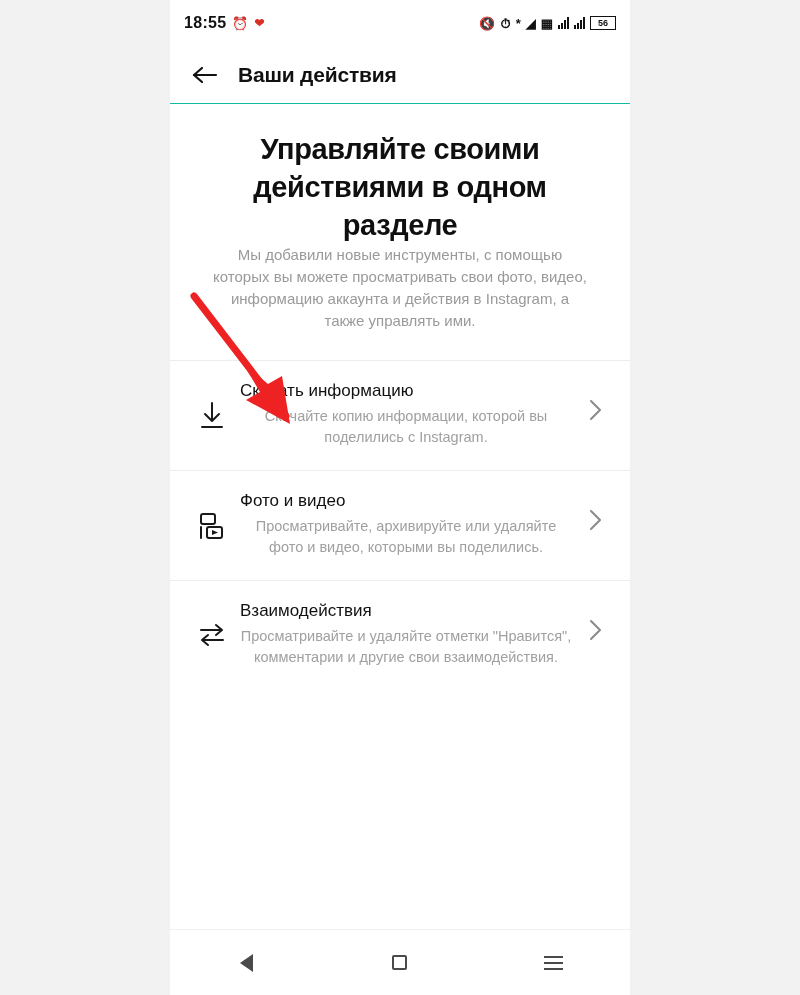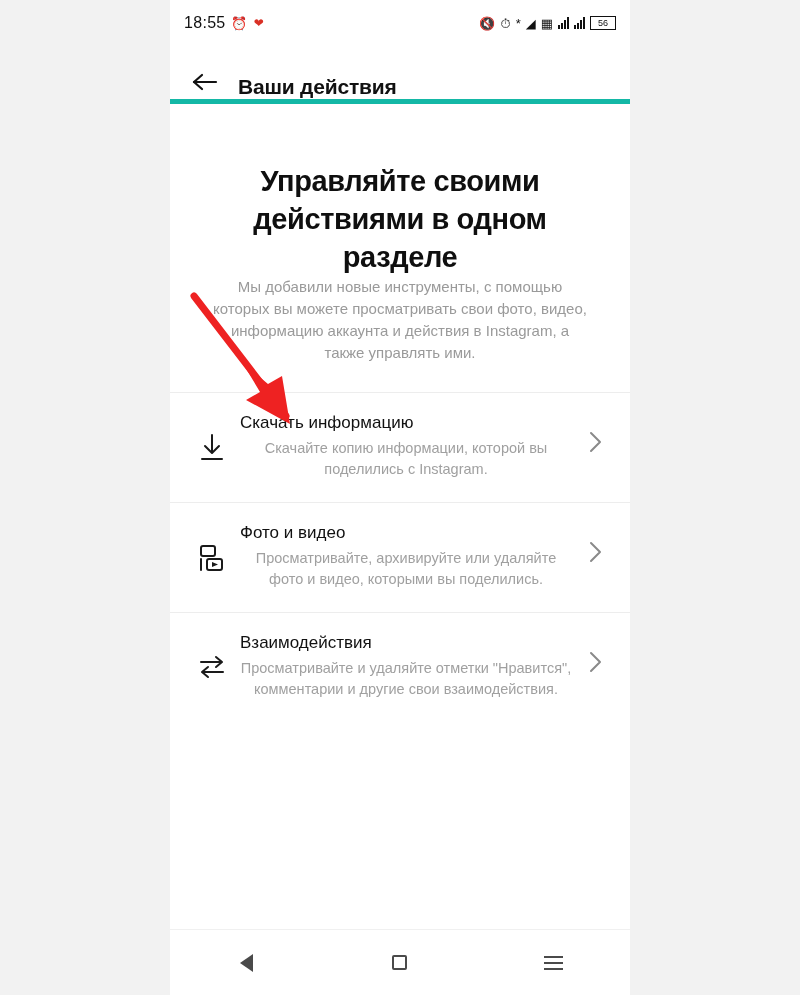--- a/index.html
+++ b/index.html
@@ -26,20 +26,21 @@
   }
 
   
   .statusbar {
     height: 46px;
     display: flex;
     align-items: center;
     padding: 0 14px;
     font-size: 15px;
     color: #1a1a1a;
+    font-weight: bold;
   }
   .statusbar .time {
     font-size: 16px;
     letter-spacing: 0.3px;
     color: #111;
   }
   .status-left {
     display: flex;
     align-items: center;
     gap: 6px;
@@ -72,23 +73,23 @@
   .bars i { display: block; width: 2px; background: #111; }
   .bars i:nth-child(1){height:4px}
   .bars i:nth-child(2){height:6px}
   .bars i:nth-child(3){height:9px}
   .bars i:nth-child(4){height:12px}
 
   
   .appbar {
     height: 58px;
     display: flex;
-    align-items: flex-end;
+    align-items: center;
     padding: 0 18px;
-    border-bottom: 5px solid #14b8a6;
+    border-bottom: 1px solid #14b8a6;
   }
   .back-arrow {
     width: 34px;
     height: 34px;
     display: flex;
     align-items: center;
     justify-content: center;
     color: #121212;
   }
   .appbar-title {
@@ -103,21 +104,20 @@
   .hero {
     padding: 26px 34px 6px;
     text-align: center;
   }
   .hero h1 {
     font-size: 29px;
     line-height: 38px;
     font-weight: 700;
     color: #0f0f0f;
     letter-spacing: -0.4px;
-    margin-top: 32px;
   }
   .hero p {
     font-size: 15px;
     line-height: 22px;
     color: #9a9a9a;
     padding: 0 6px 0 6px;
   }
 
   
   .list { margin-top: 22px; }

